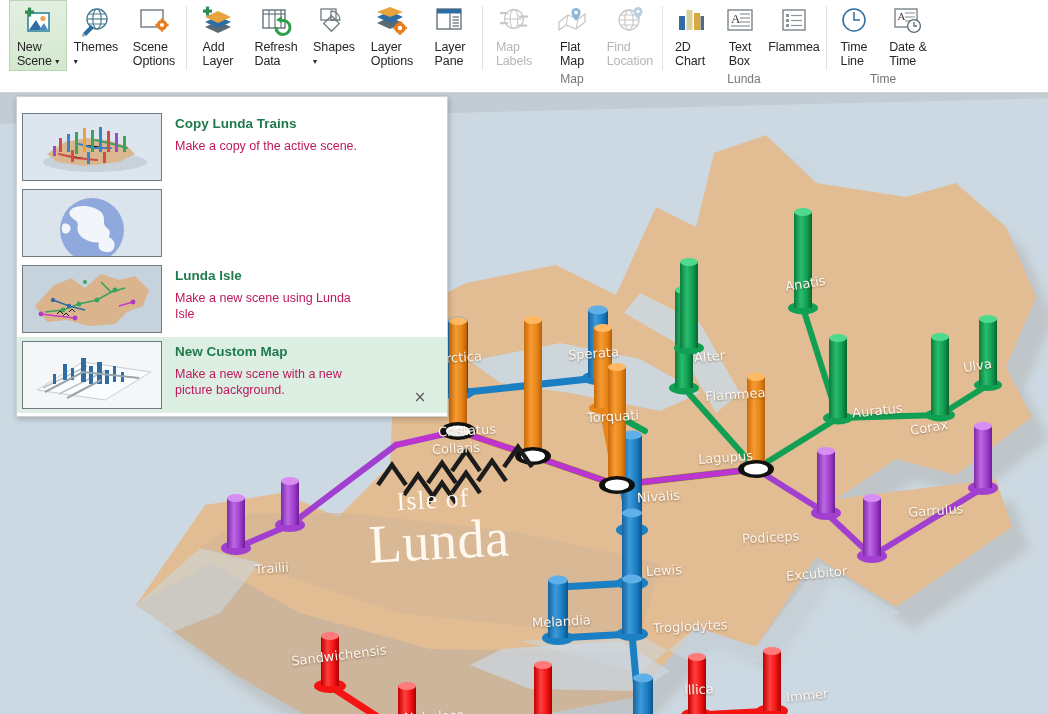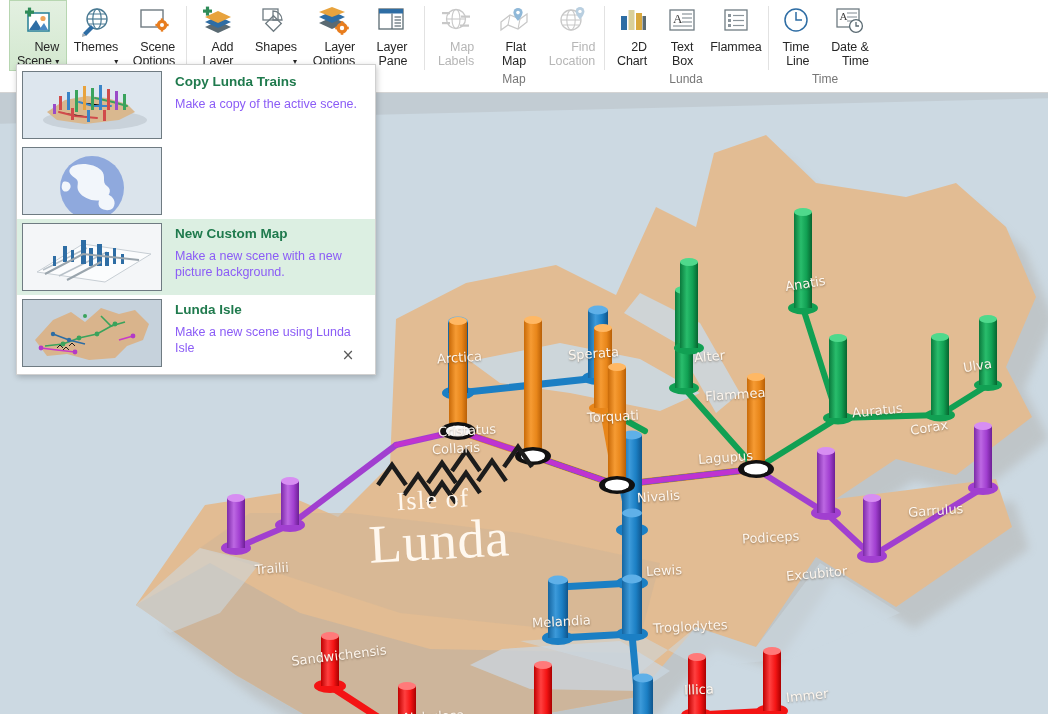--- a/index.html
+++ b/index.html
@@ -77,21 +77,21 @@
   }
   .rbtn.disabled { cursor: default; opacity: 1; }
   .rbtn .ico {
     width: 34px; height: 34px;
     display: block;
     margin-bottom: 2px;
   }
   .rbtn .lbl {
     font-size: 12.5px;
     line-height: 13.5px;
-    text-align: right;
+    text-align: left;
     color: #262626;
     letter-spacing: -0.1px;
   }
   .rbtn.disabled .lbl { color: #b6b6b6; }
   .rbtn .lbl .caret { font-size: 8px; vertical-align: middle; }
 
   
   #canvas {
     position: absolute;
     left: 0; top: 93px;
@@ -144,27 +144,27 @@
   #isle-title .big {
     display: block;
     font-size: 54px;
     line-height: 52px;
     letter-spacing: 0.5px;
   }
 
   
   #scene-gallery {
     position: absolute;
-    left: 16px; top: 64px;
-    width: 360px;
+    left: 16px; top: 96px;
+    width: 432px;
     background: #ffffff;
     border: 1px solid #d0d0d0;
     box-shadow: 1px 2px 6px rgba(0,0,0,0.22);
     z-index: 30;
-    padding: 2px 0 3px 0;
+    padding: 12px 0 3px 0;
     box-sizing: border-box;
   }
   .gitem {
     display: flex;
     align-items: flex-start;
     padding: 4px 6px 4px 5px;
     cursor: pointer;
   }
   .gitem.selected { background: #dcefe2; }
   .gthumb {
@@ -179,21 +179,21 @@
   .gtext { padding: 3px 10px 0 13px; }
   .gtitle {
     font-size: 13.5px;
     font-weight: bold;
     color: #1f7a4d;
     margin: 0 0 7px 0;
     line-height: 15px;
   }
   .gdesc {
     font-size: 12.5px;
-    color: #8b5cf6;
+    color: #be185d;
     line-height: 16px;
     max-width: 185px;
   }
   #gallery-close {
     position: absolute;
     right: 18px; bottom: 10px;
     width: 18px; height: 18px;
     font-size: 15px;
     color: #5a5a5a;
     text-align: center;
@@ -273,20 +273,34 @@
               <path d="M4 12 L17 6 L30 12 L17 18 Z" fill="#e8a33d"></path>
               <g fill="#2e8b57">
                 <rect x="2" y="4.5" width="9" height="3.2"></rect>
                 <rect x="4.9" y="1.6" width="3.2" height="9"></rect>
               </g>
             </svg>
           </span>
           <span class="lbl">Add<br>Layer</span>
         </div>
 
+        <div class="rbtn">
+          <span class="ico">
+            <svg width="34" height="34" viewBox="0 0 34 34">
+              <rect x="4" y="5" width="22" height="18" fill="#fff" stroke="#5a6a72" stroke-width="1.3"></rect>
+              <line x1="4" y1="9" x2="26" y2="9" stroke="#5a6a72" stroke-width="1.1"></line>
+              <line x1="10" y1="5" x2="10" y2="23" stroke="#5a6a72" stroke-width="1.1"></line>
+              <line x1="16" y1="5" x2="16" y2="23" stroke="#5a6a72" stroke-width="1.1"></line>
+              <line x1="22" y1="5" x2="22" y2="23" stroke="#5a6a72" stroke-width="1.1"></line>
+              <path d="M17 22 a7 7 0 1 0 5-6.2" fill="none" stroke="#2e9e4c" stroke-width="3"></path>
+              <path d="M23 11 L23 18 L17 15 Z" fill="#2e9e4c"></path>
+            </svg>
+          </span>
+          <span class="lbl">Refresh<br>Data</span>
+        </div>
 
         <div class="rbtn">
           <span class="ico">
             <svg width="34" height="34" viewBox="0 0 34 34">
               <rect x="4" y="4" width="15" height="11" fill="none" stroke="#6f7b82" stroke-width="1.3"></rect>
               <path d="M14 6 a9 9 0 0 1 9 9 h-9 Z" fill="none" stroke="#6f7b82" stroke-width="1.3"></path>
               <rect x="9" y="13" width="11" height="11" fill="none" stroke="#6f7b82" stroke-width="1.3" transform="rotate(45 14.5 18.5)"></rect>
             </svg>
           </span>
           <span class="lbl">Shapes<br><span class="caret">▾</span></span>
@@ -839,20 +853,56 @@
         <rect width="138" height="66" fill="#dbe4ec"></rect>
         <circle cx="69" cy="40" r="32" fill="#8fa9dd"></circle>
         <path d="M50 18 C58 14 72 16 78 22 C84 28 78 34 84 38 C90 42 86 50 78 52
                  C70 54 60 50 56 44 C52 38 58 34 52 30 C46 26 44 22 50 18 Z" fill="#f2f6fb"></path>
         <path d="M84 46 C90 48 94 54 90 60 C86 64 78 62 76 58 C74 54 78 46 84 46 Z" fill="#f2f6fb"></path>
         <path d="M40 34 C46 32 50 38 46 42 C42 46 36 42 40 34 Z" fill="#f2f6fb"></path>
       </svg>
     </div>
   </div>
 
+  <div class="gitem">
+    <div class="gthumb">
+      <svg width="138" height="66" viewBox="0 0 138 66">
+        <rect width="138" height="66" fill="#c6d2dc"></rect>
+        <path d="M12 40 L30 20 L48 12 L62 22 L78 8 L96 14 L112 10 L126 24 L120 40
+                 L104 46 L92 58 L66 60 L44 54 L24 56 Z" fill="#d9b48c"></path>
+        <g stroke-width="1.6" fill="none">
+          <path d="M22 46 L40 44 L56 38 L74 34 L92 24" stroke="#3aa35c"></path>
+          <path d="M30 34 L46 40 L62 44" stroke="#2e6da4"></path>
+          <path d="M18 48 L34 50 L52 52" stroke="#c83ac8"></path>
+          <path d="M78 16 L88 26 L102 22" stroke="#3aa35c"></path>
+          <path d="M96 40 L110 36" stroke="#c83ac8"></path>
+        </g>
+        <g>
+          <circle cx="40" cy="44" r="2.4" fill="#3aa35c"></circle>
+          <circle cx="56" cy="38" r="2.4" fill="#3aa35c"></circle>
+          <circle cx="74" cy="34" r="2.4" fill="#3aa35c"></circle>
+          <circle cx="92" cy="24" r="2.4" fill="#3aa35c"></circle>
+          <circle cx="30" cy="34" r="2.2" fill="#2e6da4"></circle>
+          <circle cx="46" cy="40" r="2.2" fill="#2e6da4"></circle>
+          <circle cx="18" cy="48" r="2.4" fill="#b23ac8"></circle>
+          <circle cx="52" cy="52" r="2.4" fill="#b23ac8"></circle>
+          <circle cx="110" cy="36" r="2.4" fill="#b23ac8"></circle>
+          <circle cx="62" cy="16" r="2" fill="#3aa35c"></circle>
+        </g>
+        <g stroke="#1c1c1c" stroke-width="1" fill="none">
+          <path d="M34 48 L37 45 L40 48 M40 50 L43 47 L46 50 M46 46 L49 43 L52 46"></path>
+        </g>
+      </svg>
+    </div>
+    <div class="gtext">
+      <div class="gtitle">Lunda Isle</div>
+      <div class="gdesc">Make a new scene using Lunda Isle</div>
+    </div>
+  </div>
+
   <div class="gitem selected">
     <div class="gthumb">
       <svg width="138" height="66" viewBox="0 0 138 66">
         <rect width="138" height="66" fill="#f4f6f8"></rect>
         <path d="M14 48 L60 20 L128 30 L82 58 Z" fill="#fbfcfd" stroke="#c7ced4"></path>
         <path d="M20 46 L64 24 M36 52 L84 28" stroke="#b9c2c9" stroke-width="1.6"></path>
         <g fill="#2e6da4">
           <rect x="40" y="22" width="4" height="16"></rect>
           <rect x="48" y="26" width="3" height="12"></rect>
           <rect x="58" y="16" width="5" height="24"></rect>
@@ -868,50 +918,14 @@
           <path d="M44 56 L78 38"></path>
         </g>
       </svg>
     </div>
     <div class="gtext">
       <div class="gtitle">New Custom Map</div>
       <div class="gdesc">Make a new scene with a new picture background.</div>
     </div>
   </div>
 
-  <div class="gitem">
-    <div class="gthumb">
-      <svg width="138" height="66" viewBox="0 0 138 66">
-        <rect width="138" height="66" fill="#c6d2dc"></rect>
-        <path d="M12 40 L30 20 L48 12 L62 22 L78 8 L96 14 L112 10 L126 24 L120 40
-                 L104 46 L92 58 L66 60 L44 54 L24 56 Z" fill="#d9b48c"></path>
-        <g stroke-width="1.6" fill="none">
-          <path d="M22 46 L40 44 L56 38 L74 34 L92 24" stroke="#3aa35c"></path>
-          <path d="M30 34 L46 40 L62 44" stroke="#2e6da4"></path>
-          <path d="M18 48 L34 50 L52 52" stroke="#c83ac8"></path>
-          <path d="M78 16 L88 26 L102 22" stroke="#3aa35c"></path>
-          <path d="M96 40 L110 36" stroke="#c83ac8"></path>
-        </g>
-        <g>
-          <circle cx="40" cy="44" r="2.4" fill="#3aa35c"></circle>
-          <circle cx="56" cy="38" r="2.4" fill="#3aa35c"></circle>
-          <circle cx="74" cy="34" r="2.4" fill="#3aa35c"></circle>
-          <circle cx="92" cy="24" r="2.4" fill="#3aa35c"></circle>
-          <circle cx="30" cy="34" r="2.2" fill="#2e6da4"></circle>
-          <circle cx="46" cy="40" r="2.2" fill="#2e6da4"></circle>
-          <circle cx="18" cy="48" r="2.4" fill="#b23ac8"></circle>
-          <circle cx="52" cy="52" r="2.4" fill="#b23ac8"></circle>
-          <circle cx="110" cy="36" r="2.4" fill="#b23ac8"></circle>
-          <circle cx="62" cy="16" r="2" fill="#3aa35c"></circle>
-        </g>
-        <g stroke="#1c1c1c" stroke-width="1" fill="none">
-          <path d="M34 48 L37 45 L40 48 M40 50 L43 47 L46 50 M46 46 L49 43 L52 46"></path>
-        </g>
-      </svg>
-    </div>
-    <div class="gtext">
-      <div class="gtitle">Lunda Isle</div>
-      <div class="gdesc">Make a new scene using Lunda Isle</div>
-    </div>
-  </div>
-
   <div id="gallery-close">×</div>
 </div>
 
 </body></html>

